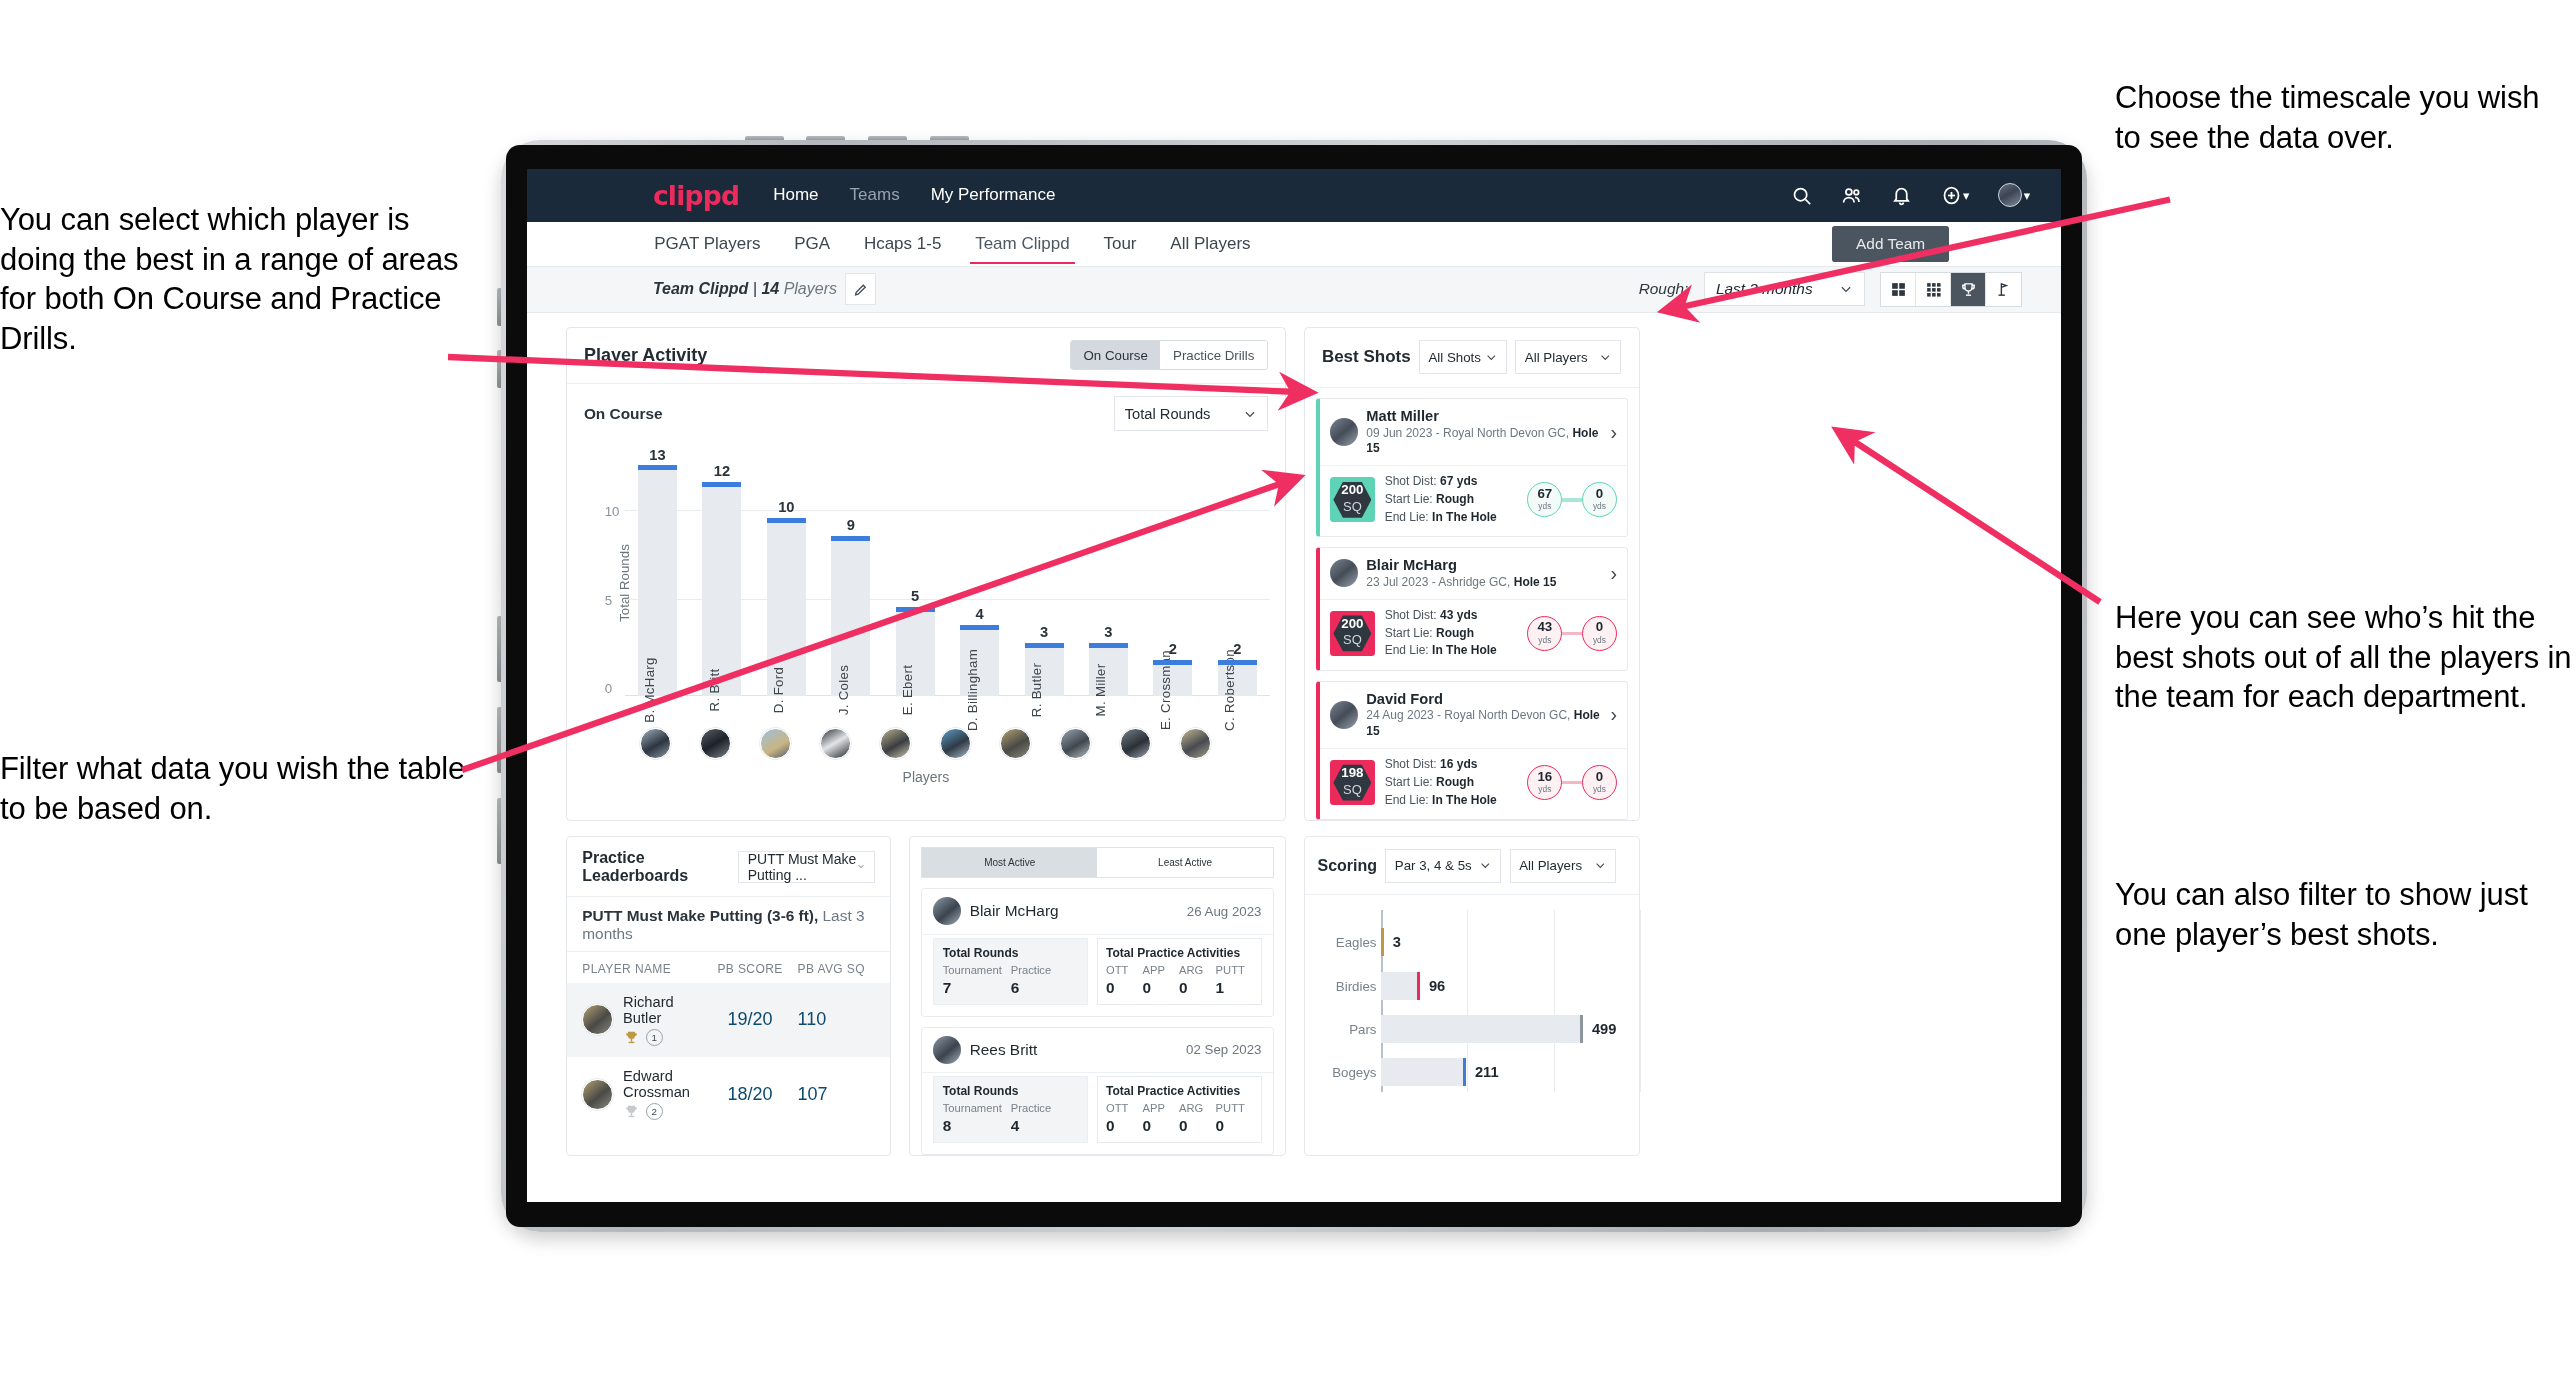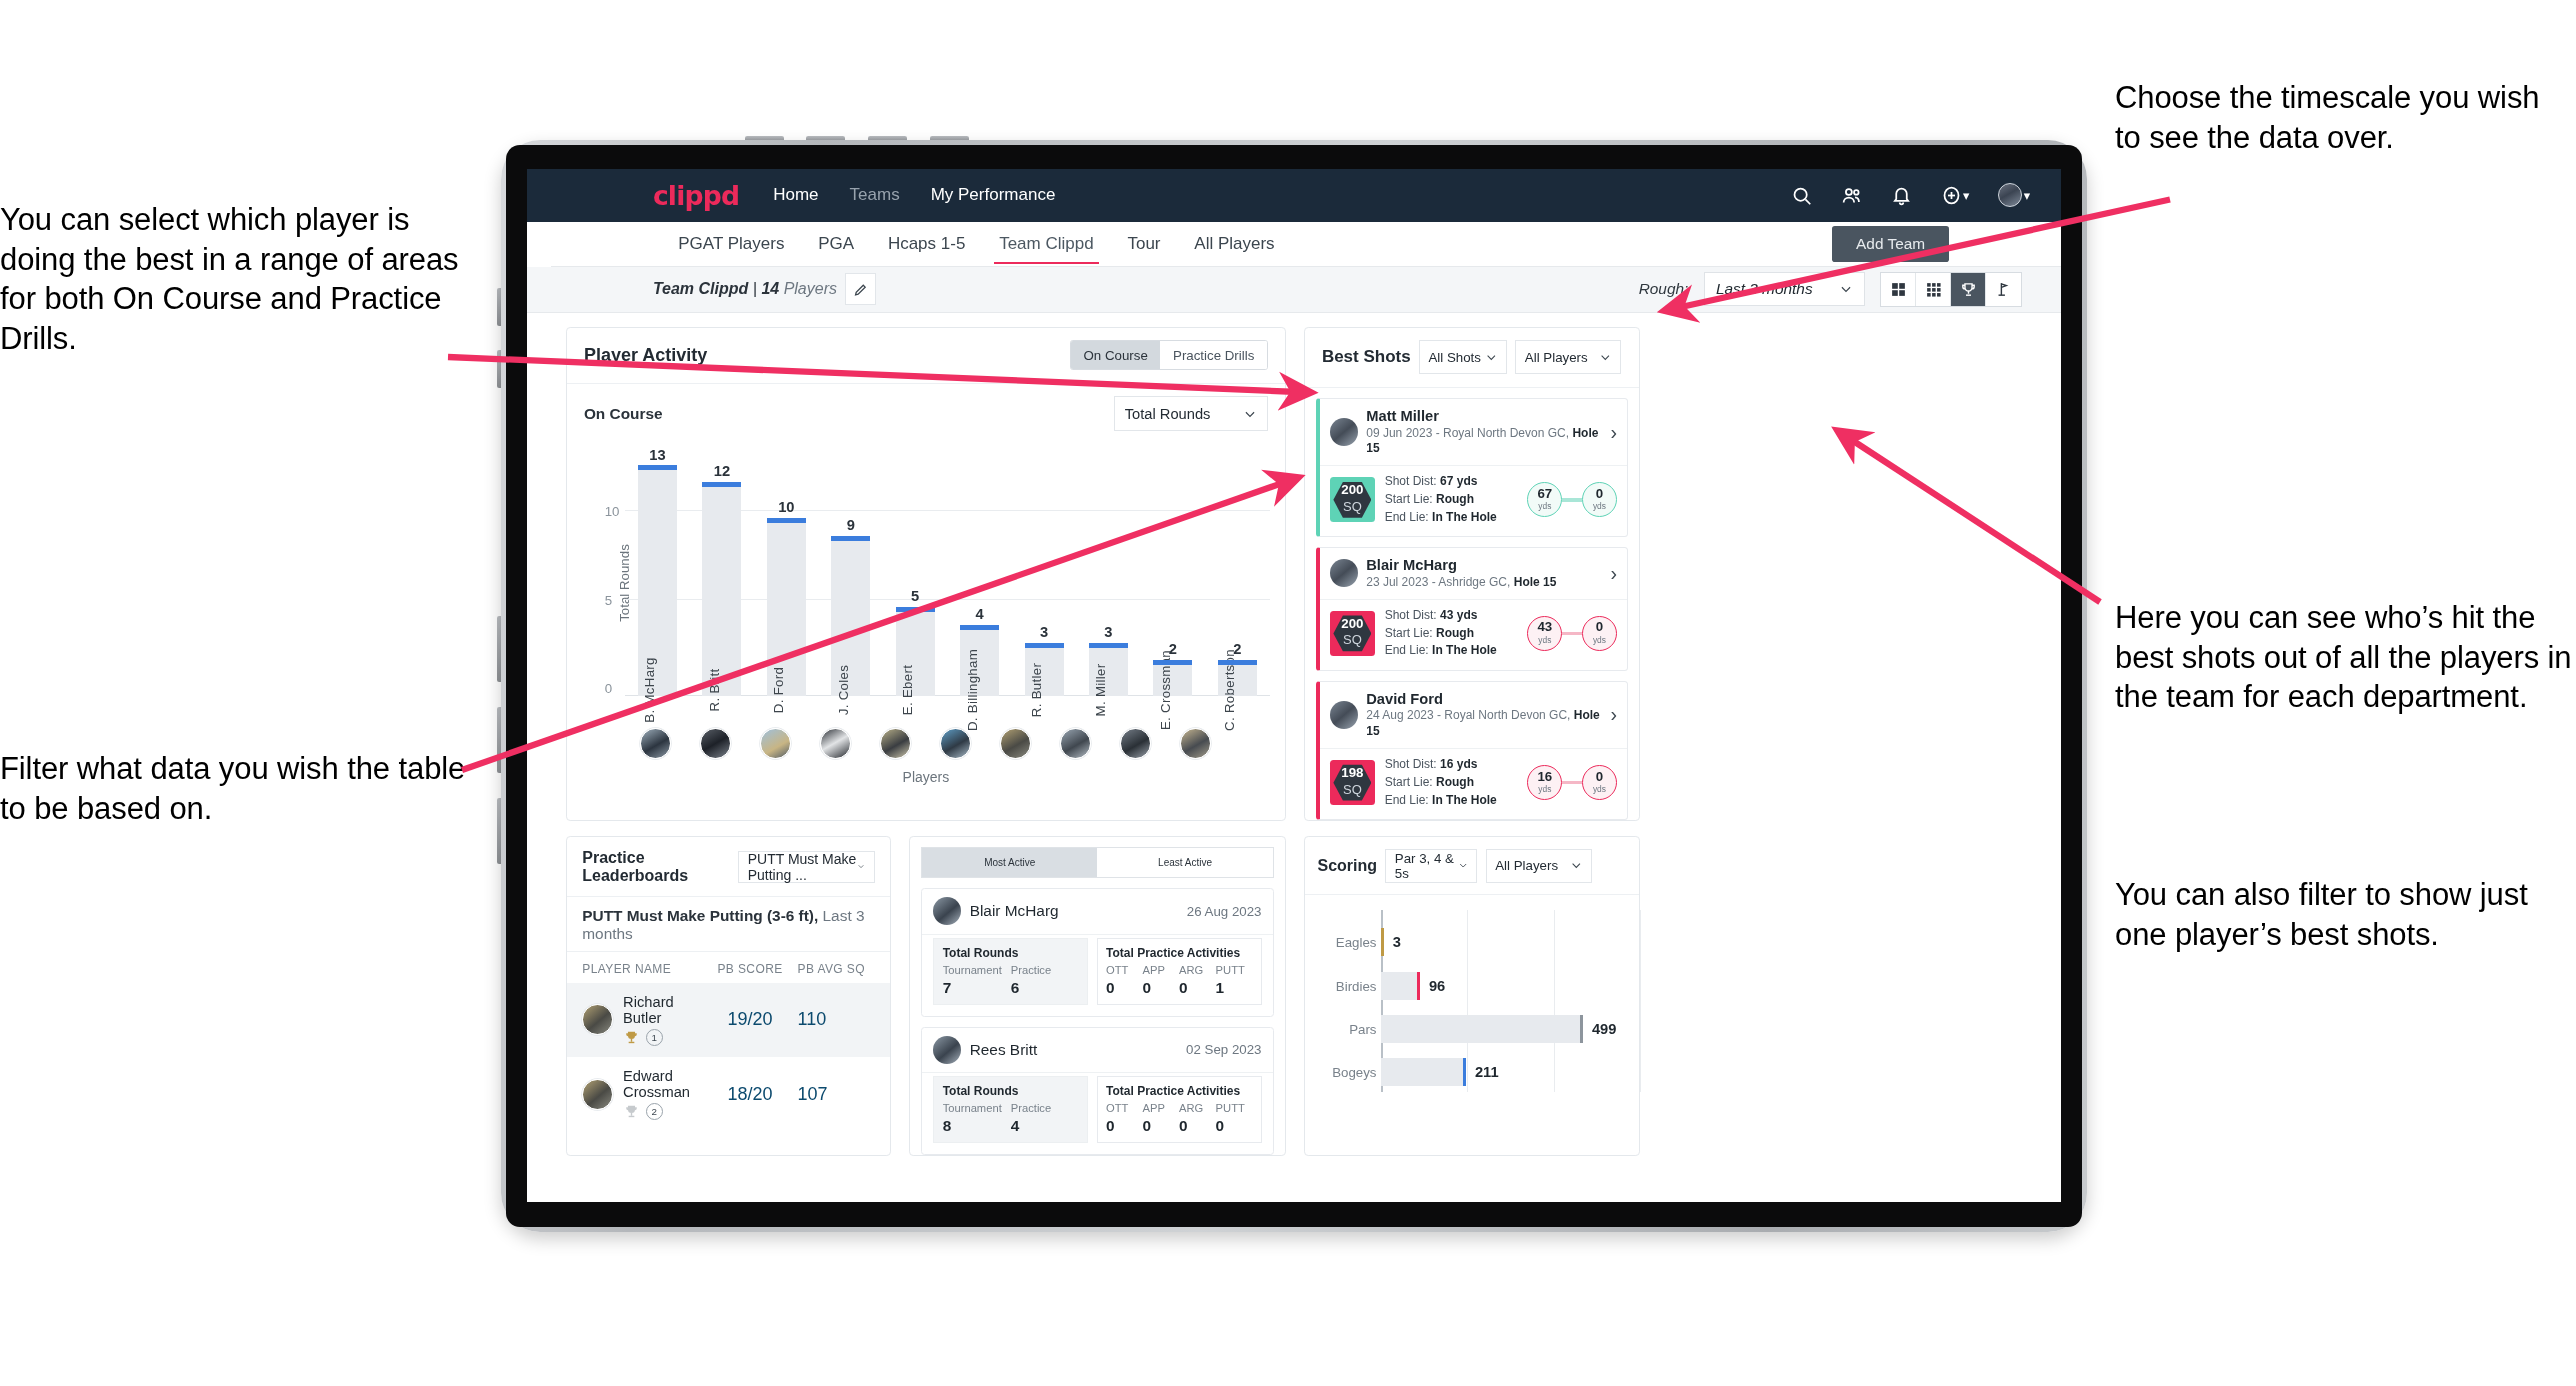--- a/index.html
+++ b/index.html
@@ -83,21 +83,20 @@
     background: linear-gradient(150deg,#6b7280,#3b4452 45%,#7f8a99);
     border: 1.4px solid #cfd6dd;
   }
   .caret { color:#fff; font-size: 12.6px; margin-left: 1.4px; }
 
   
   .tabstrip {
     height: 45px; background: #fff; display: flex; align-items: center;
     padding-left: 126px; gap: 31px; position: relative;
     border-bottom: 0.7px solid #e6e9ec;
-    margin-left: 24px;
   }
   .tab { font-size: 17px; color: #3c464f; padding: 9.8px 1.4px; position: relative; }
   .tab.active { color: #4c5862; }
   .tab.active::after {
     content: ""; position: absolute; left: -4.2px; right: -4.2px; bottom: -0.7px;
     height: 2.8px; background: #ec2a5b;
   }
   .addteam {
     position: absolute; right: 112px; top: 4.2px;
     background: #4a5560; color: #e7ebee; font-size: 15.4px;
@@ -837,21 +836,21 @@
                         </div>
                       </div>
                     </div>
                   </div>
                 </div>
           </div>
 
           <div class="card" id="sc">
             <div class="cardhead" style="gap:8.4px;padding:11.2px 12.6px;">
               <div class="cardtitle" style="font-size:16px;">Scoring</div>
-              <div class="bs-sel" style="width:92px;">
+              <div class="bs-sel" style="width:116px;">
                 <span>Par 3, 4 &amp; 5s</span>
                 <svg width="12.6" height="12.6" viewBox="0 0 24 24" fill="none" stroke="#3c464f" stroke-width="2">
                       <polyline points="5,9 12,16 19,9"></polyline>
                     </svg>
               </div>
               <div class="bs-sel" style="width:106px;">
                 <span>All Players</span>
                 <svg width="12.6" height="12.6" viewBox="0 0 24 24" fill="none" stroke="#3c464f" stroke-width="2">
                       <polyline points="5,9 12,16 19,9"></polyline>
                     </svg>

